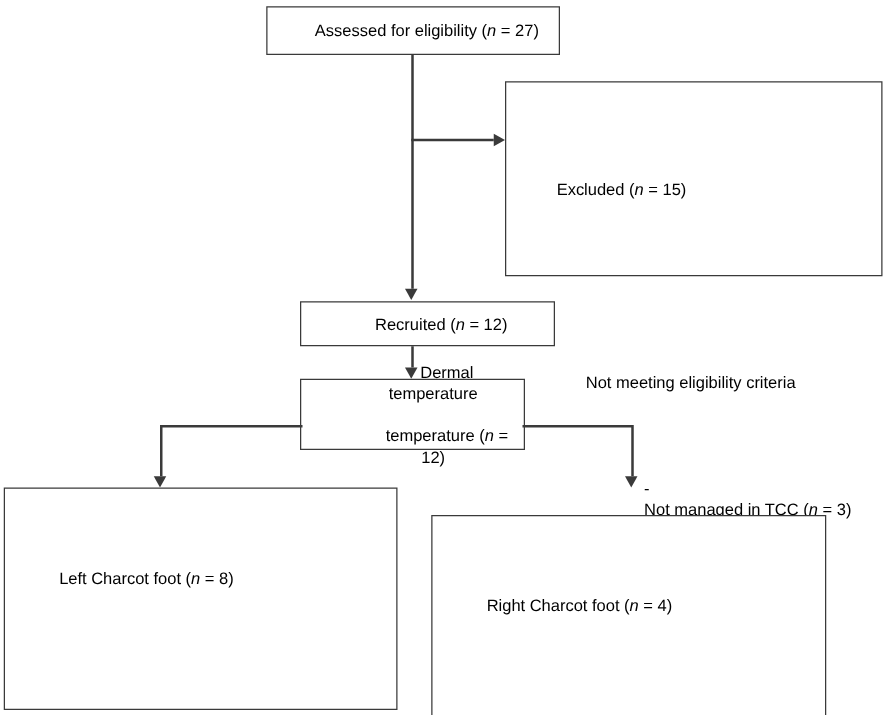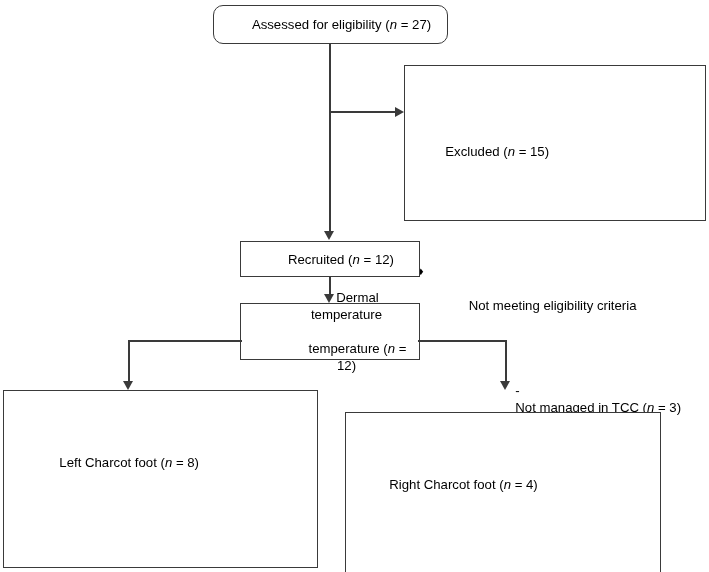--- a/index.html
+++ b/index.html
@@ -80,21 +80,21 @@
 
   
   .cls-head { margin: 0; }
   .cls-gap { height: 17px; }
 </style>
 </head>
 <body>
 
 <div id="flowchart">
 
-  <div class="box centered pad" style="left:213px; top:5px; width:235px; height:39px;border-radius:10px;">
+  <div class="box centered pad" style="left:213px; top:5px; width:235px; height:39px;">
     <div class="box-text">
       <span>Assessed for eligibility (</span><span class="ital">n</span><span> = 27)</span>
     </div>
   </div>
 
   <div class="vline" style="left:329px; top:44px; height:187px;"></div>
   <div class="arrow-down" style="left:324.3px; top:231px;"></div>
 
   <div class="hline" style="left:329px; top:111px; width:66px;"></div>
   <div class="arrow-right" style="left:395px; top:107px;"></div>
@@ -125,21 +125,21 @@
             
           </ul>
         </li>
 
         
 
       </ul>
     </div>
   </div>
 
-  <div class="box centered pad" style="left:240px; top:241px; width:180px; height:36px;">
+  <div class="box centered pad" style="left:240px; top:241px; width:204px; height:36px;">
     <div class="box-text">
       <span>Recruited (</span><span class="ital">n</span><span> = 12)</span>
     </div>
   </div>
 
   <div class="vline" style="left:329px; top:277px; height:17px;"></div>
   <div class="arrow-down" style="left:324.3px; top:294px;"></div>
 
   <div class="box centered pad" style="left:240px; top:303px; width:180px; height:57px;padding-left:45px;">
     <div class="box-text">
@@ -149,21 +149,21 @@
   </div>
 
   <div class="hline" style="left:128px; top:340px; width:114px;"></div>
   <div class="vline" style="left:128px; top:340px; height:41px;"></div>
   <div class="arrow-down" style="left:123.3px; top:381px;"></div>
 
   <div class="hline" style="left:418px; top:340px; width:88px;"></div>
   <div class="vline" style="left:505px; top:340px; height:41px;"></div>
   <div class="arrow-down" style="left:500.3px; top:381px;"></div>
 
-  <div class="box" style="left:3px; top:390px; width:315px; height:178px; padding:12px 26px;">
+  <div class="box" style="left:3px; top:390px; width:315px; height:178px; padding:12px 14px;">
     <div class="box-text">
       <div class="cls-head">
         <span>Left Charcot foot (</span><span class="ital">n</span><span> = 8)</span>
       </div>
       <div class="cls-gap"></div>
       
       
     </div>
   </div>
 

